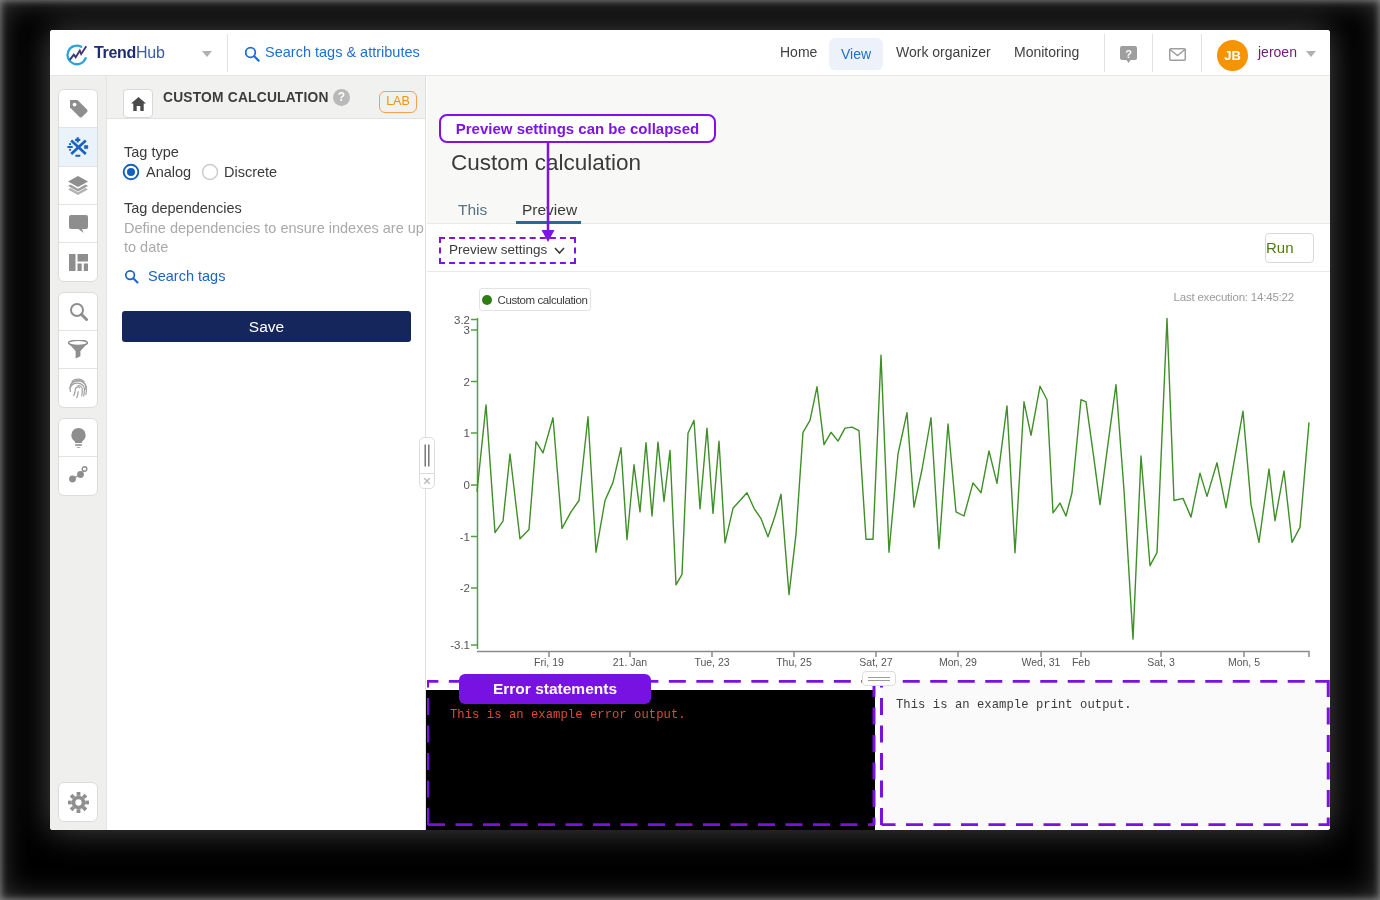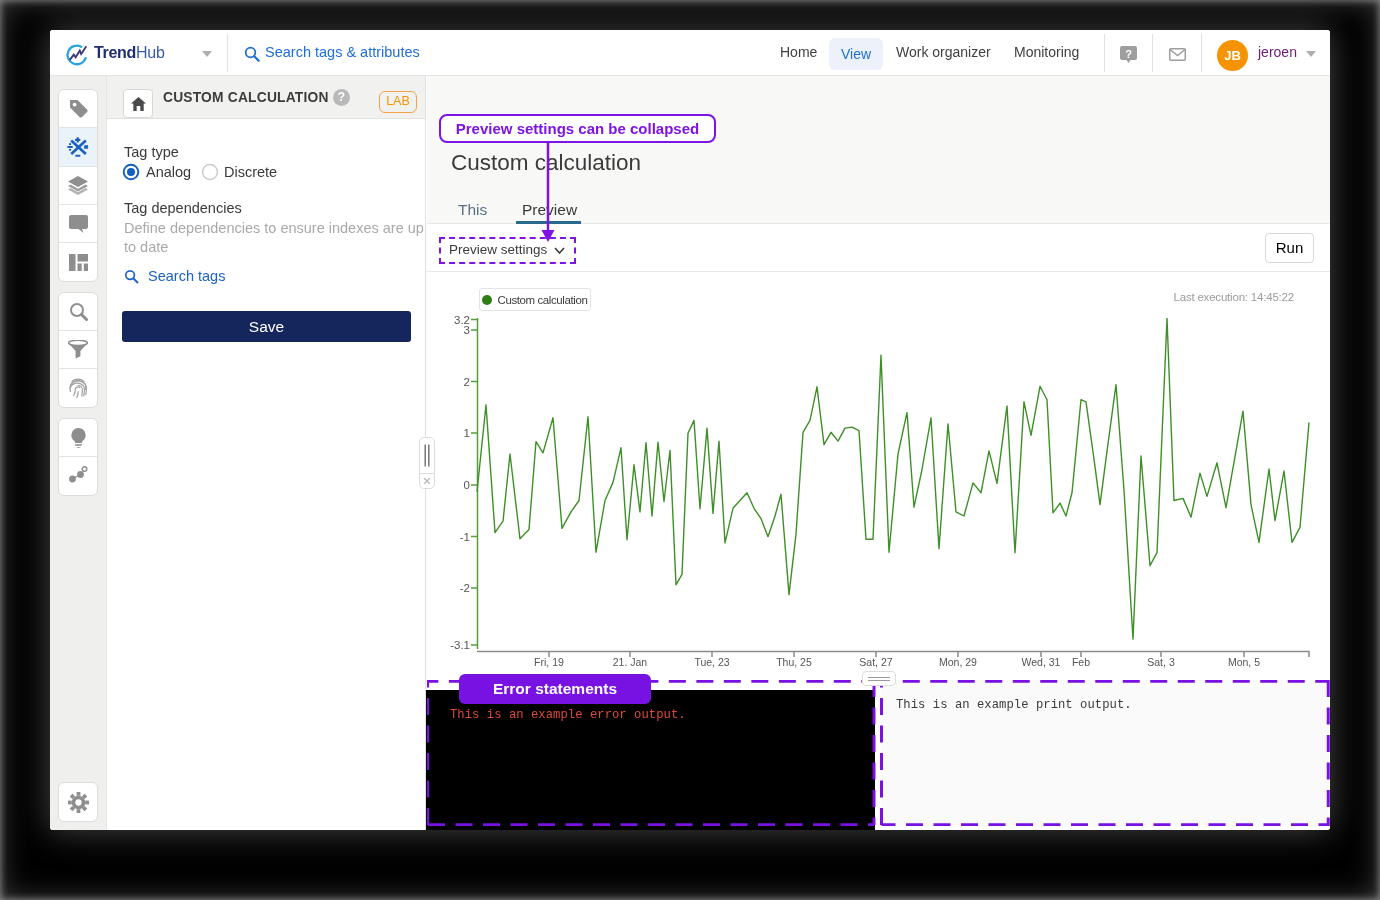--- a/index.html
+++ b/index.html
@@ -38,21 +38,21 @@
 
   
   .main { position:absolute; left:377px; top:46px; width:903px; height:754px; background:#fff; }
   .mhead { position:absolute; left:0; top:0; width:100%; height:148px; background:#f8f8f7; border-bottom:1px solid #e8e8e8; }
   .callout { position:absolute; left:12px; top:38px; width:277px; height:29px; border:2.5px solid #7e13e3; border-radius:8px; background:#fff; color:#7e13e3; font-weight:bold; font-size:15px; text-align:center; line-height:25px; }
   .mtitle { position:absolute; left:24px; top:74px; font-size:22.5px; color:#3b3b3b; }
   .tab { position:absolute; top:125px; font-size:15.5px; }
   .tabline { position:absolute; left:89px; top:145px; width:65px; height:3px; background:#2b6a8f; }
   .toolrow { position:absolute; left:0; top:148px; width:100%; height:48px; background:#fff; border-bottom:1px solid #e8e8e8; }
   .dashedbox { position:absolute; left:11.5px; top:13px; width:137px; height:27px; border:2.5px dashed #7e13e3; }
-  .runbtn { position:absolute; right:16px; top:9px; width:49px; height:30px; background:#fff; border:1px solid #d8d8d8; border-radius:4px; font-size:15px; color:#000000; text-align:center; line-height:28px; }
+  .runbtn { position:absolute; right:16px; top:9px; width:49px; height:30px; background:#fff; border:1px solid #d8d8d8; border-radius:4px; font-size:15px; color:#4d7c0f; line-height:28px; }
   .legend { position:absolute; left:51.5px; top:212px; height:23px; background:#fff; border:1px solid #e3e3e3; border-radius:3px; font-size:11.5px; letter-spacing:-0.4px; color:#3c3c3c; line-height:22px; padding:0 3px 0 18px; }
   .lastexec { position:absolute; right:36px; top:215px; font-size:11.5px; letter-spacing:-0.2px; color:#9b9b9b; }
 
   
   .outL { position:absolute; left:-1px; top:614px; width:449px; height:146px; background:#000000; }
   .outR { position:absolute; left:454px; top:604px; width:448px; height:146px; background:#fafafa; }
   .pill { position:absolute; z-index:6; top:-16px; height:30px; background:#7712e3; border-radius:6px; color:#fff; font-weight:bold; font-size:15.5px; text-align:center; line-height:30px; }
   .mono { font-family:"Liberation Mono", monospace; font-size:12.2px; letter-spacing:0.05px; }
 </style>
 </head>

